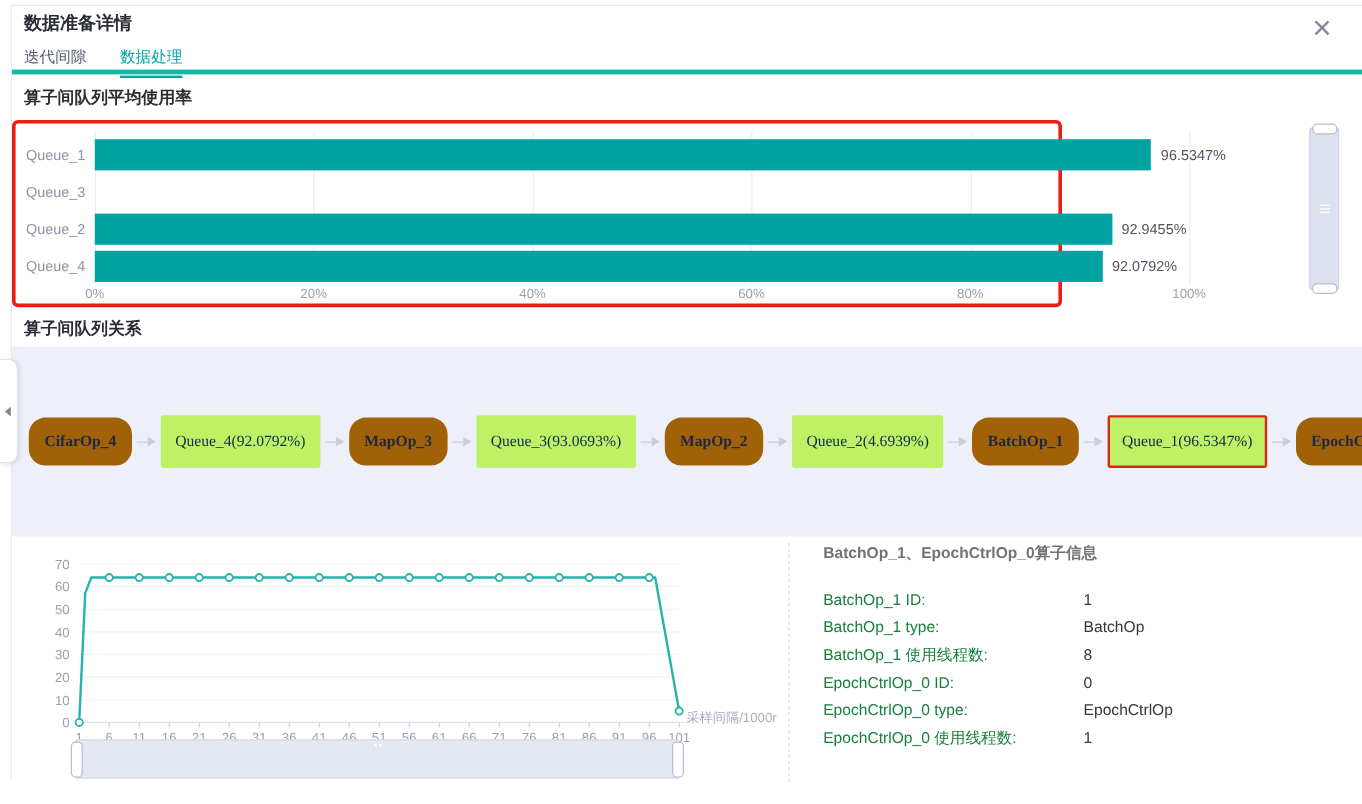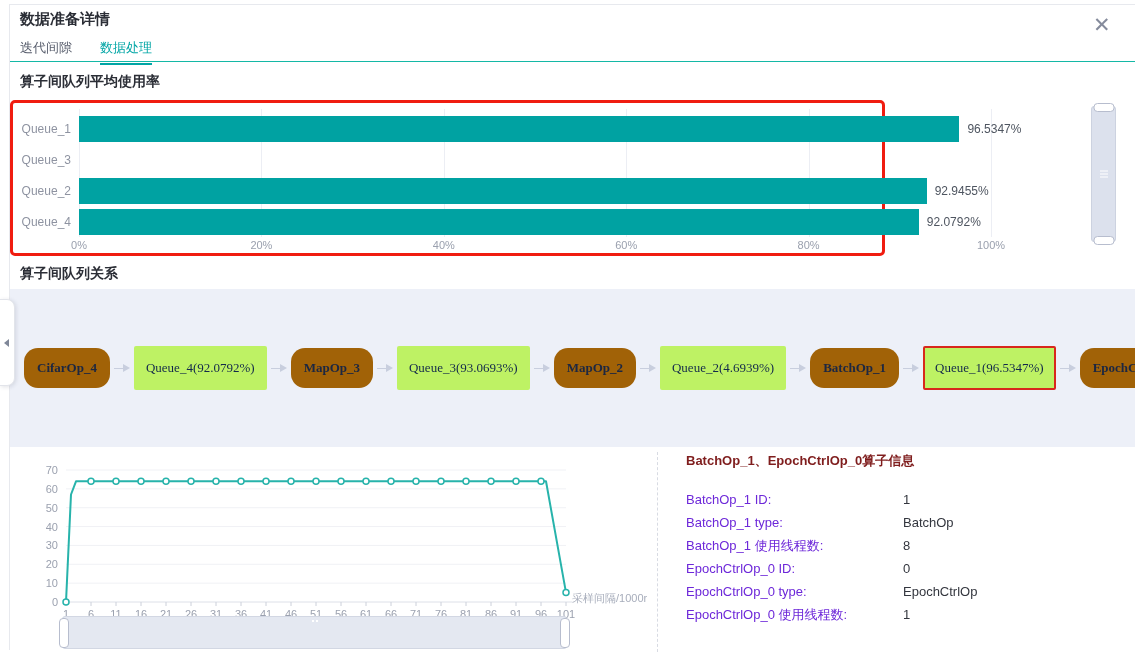--- a/index.html
+++ b/index.html
@@ -9,21 +9,21 @@
 
   
   .edge-top  { position:absolute; left:9px; top:4px; width:1126px; height:1px; background:#e7e9ee; }
   .edge-left { position:absolute; left:9px; top:4px; width:1px; height:646px; background:#e7e9ee; }
 
   
   .page-title { position:absolute; left:20px; top:10px; font-size:15px; font-weight:bold; color:#2b2e36;text-align:right; }
   .close-btn  { position:absolute; left:1093px; top:14px; font-size:21px; color:#858b9c; cursor:pointer; line-height:1; }
 
   
-  .tabs { position:absolute; left:10px; top:36px; width:1125px; height:26px; border-bottom:1px solid #14b8a6;font-family:Liberation Mono, monospace; }
+  .tabs { position:absolute; left:10px; top:36px; width:1125px; height:26px; border-bottom:4px solid #14b8a6;font-family:Liberation Mono, monospace; }
   .tab  { position:absolute; top:3px; font-size:13px; color:#575d6c; cursor:pointer; padding-bottom:6px; }
   .tab.t1 { left:10px; }
   .tab.t2 { left:90px; color:#00a5a5; border-bottom:2px solid #00a5a5; }
 
   .section-title { position:absolute; font-size:14px; font-weight:bold; color:#2b2e36; }
   #sec1 { left:20px; top:73px; }
   #sec2 { left:20px; top:265px; }
 
   
   .bar-box { position:absolute; left:10px; top:100px; width:875px; height:156px;
@@ -76,23 +76,23 @@
              background:#e4e8f1; border:1px solid #d2d7e3; border-radius:3px; cursor:pointer; }
   .hhandle { position:absolute; top:50%; transform:translateY(-50%); width:10px; height:30px;
              background:#fff; border:1px solid #b7bdce; border-radius:4px; }
   .hhandle.l { left:-4px; } .hhandle.r { right:-4px; }
   .hgrip { position:absolute; left:50%; top:3px; transform:translateX(-50%); display:flex; }
   .hgrip i { width:2px; height:2px; background:#fff; margin:0 1px; display:block; }
 
   .divider { position:absolute; left:657px; top:452px; height:200px; border-left:1px dashed #d8dbe3; }
 
   .info-panel { position:absolute; left:686px; top:452px; width:440px; }
-  .info-title { font-size:13px; font-weight:bold; color:#7f1d1d; margin-bottom:18px; }
+  .info-title { font-size:13px; font-weight:bold; color:#737373; margin-bottom:18px; }
   .info-row { display:flex; height:23px; align-items:center; font-size:13px; }
-  .info-label { width:217px; color:#6d28d9; }
+  .info-label { width:217px; color:#15803d; }
   .info-value { color:#33363e; }
 
   svg text { font-family:"Liberation Sans", sans-serif; }
 </style>
 </head>
 <body>
 
 <div class="screen">
   <div class="edge-top"></div>
   <div class="edge-left"></div>

